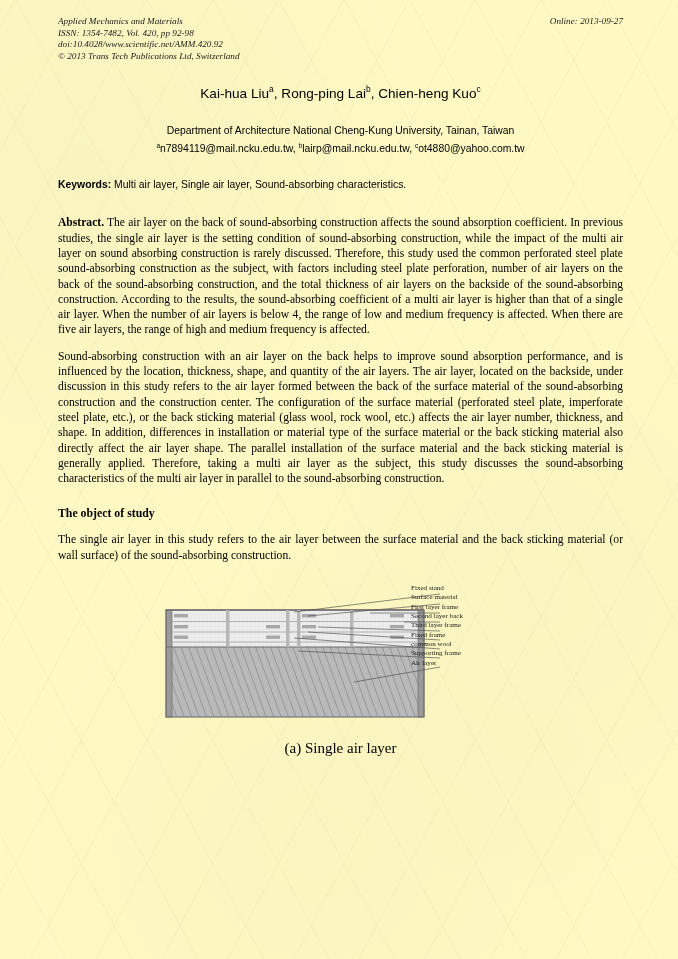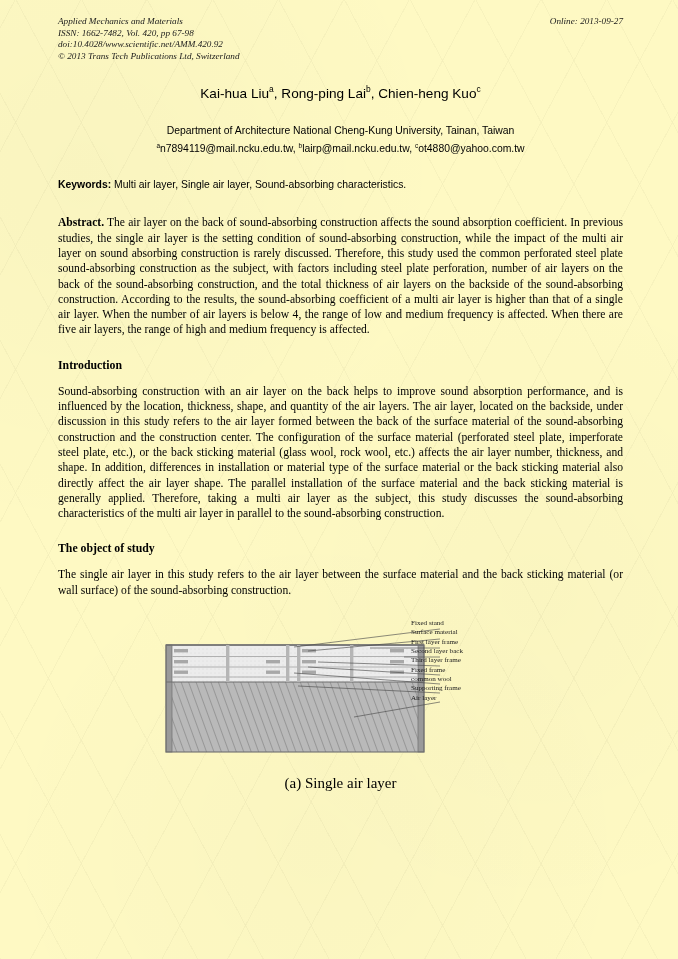--- a/index.html
+++ b/index.html
@@ -168,21 +168,21 @@
 <body>
 
 <div class="page">
   <div class="paper-noise"></div>
   <div class="watermark"></div>
 
   <div class="content">
 
     <div class="journal-header">
       <div class="line">Applied Mechanics and Materials</div>
-      <div class="line">ISSN: 1662-7482, Vol. 420, pp 67-98</div>
+      <div class="line">ISSN: 1354-7482, Vol. 420, pp 92-98</div>
       <div class="line">doi:10.4028/www.scientific.net/AMM.420.92</div>
       <div class="line">© 2013 Trans Tech Publications Ltd, Switzerland</div>
       <div class="online-date">Online: 2013-09-27</div>
     </div>
 
 
     <div class="authors">
       <span>Kai-hua Liu</span><sup>a</sup><span>, </span><span>Rong-ping Lai</span><sup>b</sup><span>, </span><span>Chien-heng Kuo</span><sup>c</sup>
     </div>
 
@@ -192,21 +192,20 @@
     </div>
 
     <div class="keywords">
       <span class="kw-label">Keywords:</span><span> Multi air layer, Single air layer, Sound-absorbing characteristics.</span>
     </div>
 
     <div class="abstract">
       <span class="ab-label">Abstract.</span><span> The air layer on the back of sound-absorbing construction affects the sound absorption coefficient. In previous studies, the single air layer is the setting condition of sound-absorbing construction, while the impact of the multi air layer on sound absorbing construction is rarely discussed. Therefore, this study used the common perforated steel plate sound-absorbing construction as the subject, with factors including steel plate perforation, number of air layers on the back of the sound-absorbing construction, and the total thickness of air layers on the backside of the sound-absorbing construction. According to the results, the sound-absorbing coefficient of a multi air layer is higher than that of a single air layer. When the number of air layers is below 4, the range of low and medium frequency is affected. When there are five air layers, the range of high and medium frequency is affected.</span>
     </div>
 
-    <div class="section-head">Introduction</div>
     <div class="para">Sound-absorbing construction with an air layer on the back helps to improve sound absorption performance, and is influenced by the location, thickness, shape, and quantity of the air layers. The air layer, located on the backside, under discussion in this study refers to the air layer formed between the back of the surface material of the sound-absorbing construction and the construction center. The configuration of the surface material (perforated steel plate, imperforate steel plate, etc.), or the back sticking material (glass wool, rock wool, etc.) affects the air layer number, thickness, and shape. In addition, differences in installation or material type of the surface material or the back sticking material also directly affect the air layer shape. The parallel installation of the surface material and the back sticking material is generally applied. Therefore, taking a multi air layer as the subject, this study discusses the sound-absorbing characteristics of the multi air layer in parallel to the sound-absorbing construction.</div>
 
     <div class="section-head">The object of study</div>
     <div class="para">The single air layer in this study refers to the air layer between the surface material and the back sticking material (or wall surface) of the sound-absorbing construction.</div>
 
     <div class="figure-block">
 
       <svg class="figure-art" viewBox="0 0 282 135">
         <defs>
           <pattern id="hatchLower" width="7" height="7" patternTransform="rotate(-20)" patternUnits="userSpaceOnUse">

